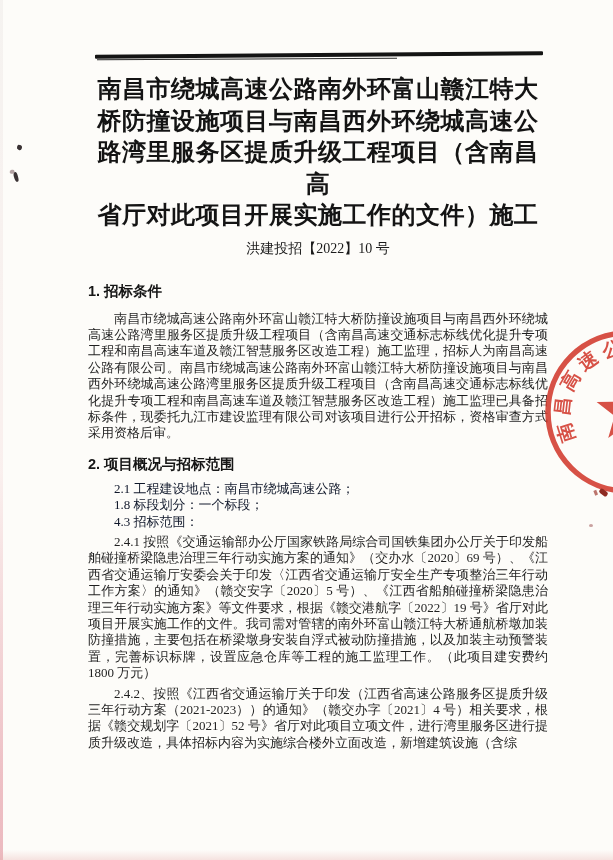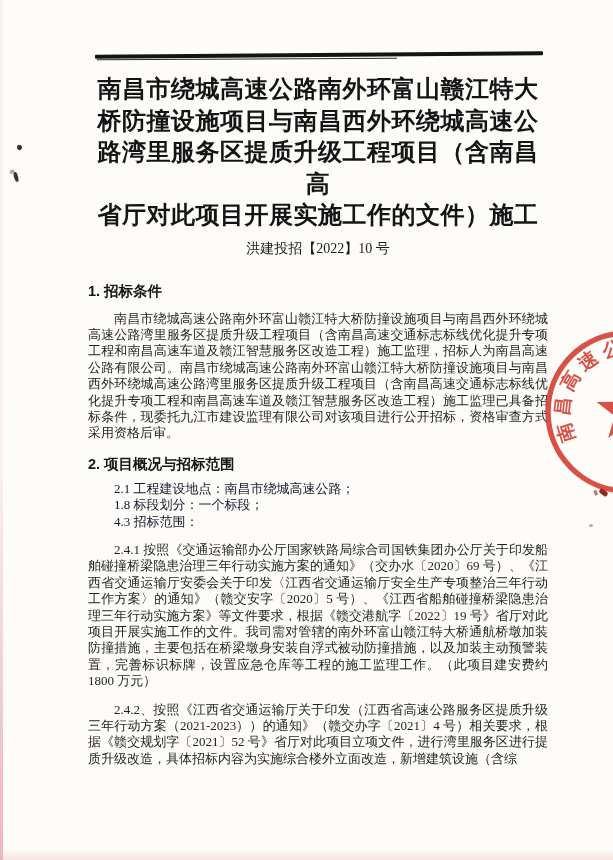--- a/index.html
+++ b/index.html
@@ -90,21 +90,21 @@
     text-indent:2em;
     color:#1f1f1f;
   }
   .items{margin-top:8px;}
   .item-line{
     font-size:13px;
     line-height:16.4px;
     text-indent:2em;
     color:#0f172a;
   }
-  .para-tight{margin-top:12px;}
+  .para-tight{margin-top:4px;}
   
   .seal{
     position:absolute;
     left:540px;top:325px;
     width:180px;height:180px;
   }
 </style>
 </head>
 <body>
 

